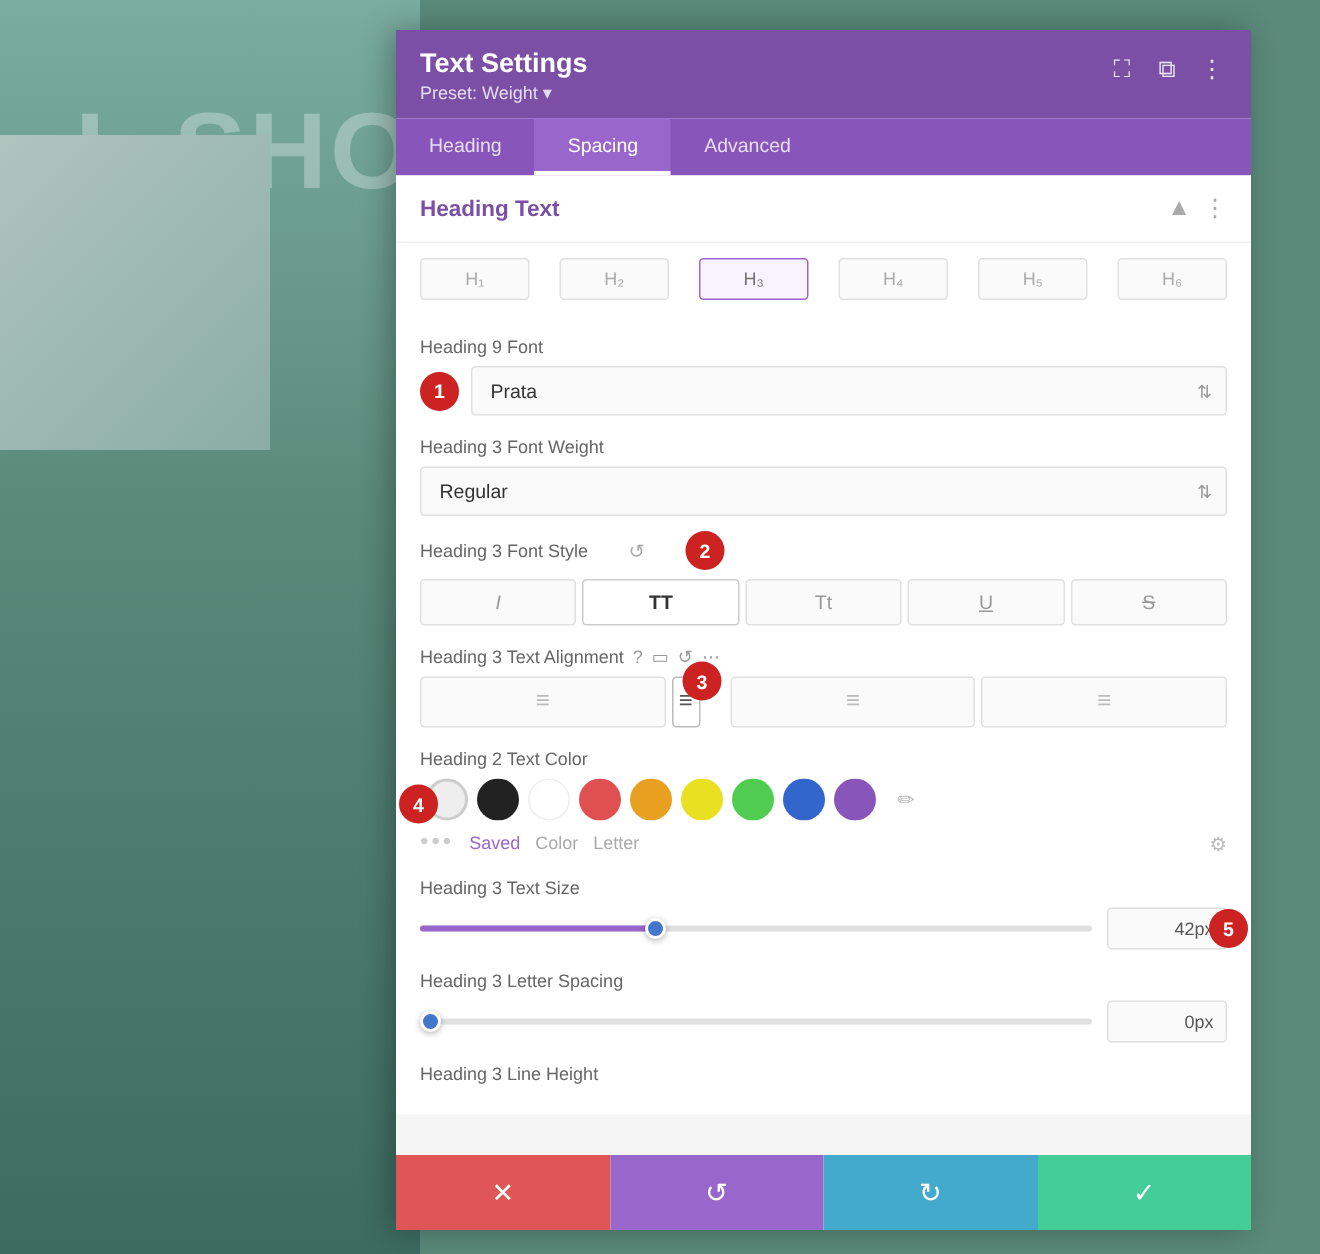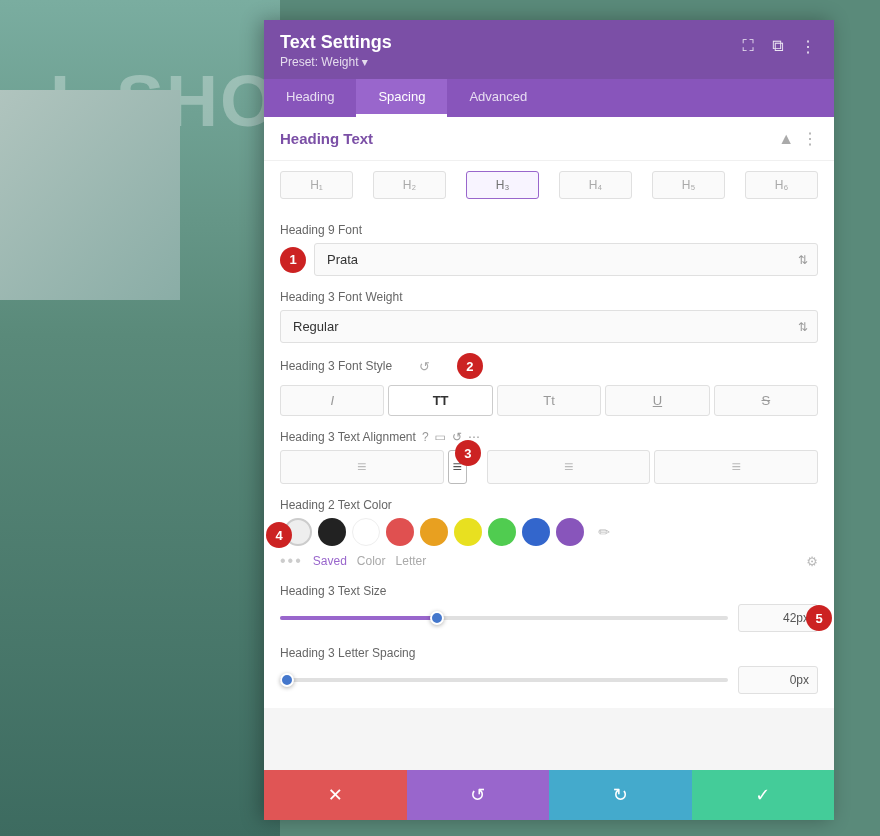--- a/index.html
+++ b/index.html
@@ -527,20 +527,21 @@
         <div class="slider-row">
           <div class="slider-wrap">
             <div class="slider-track">
               <div class="slider-fill" style="width:2%;"></div>
               <div class="slider-thumb" style="left:0;background:#4477cc;"></div>
             </div>
           </div>
           <input type="text" class="slider-input" value="0px" readonly="" style="">
         </div>
 
+        <span class="form-label">Heading 3 Line Height</span>
 
       </div>
     </div>
   </div>
 
   <div class="panel-footer">
     <div class="footer-btn cancel">✕</div>
     <div class="footer-btn reset">↺</div>
     <div class="footer-btn redo">↻</div>
     <div class="footer-btn save">✓</div>

